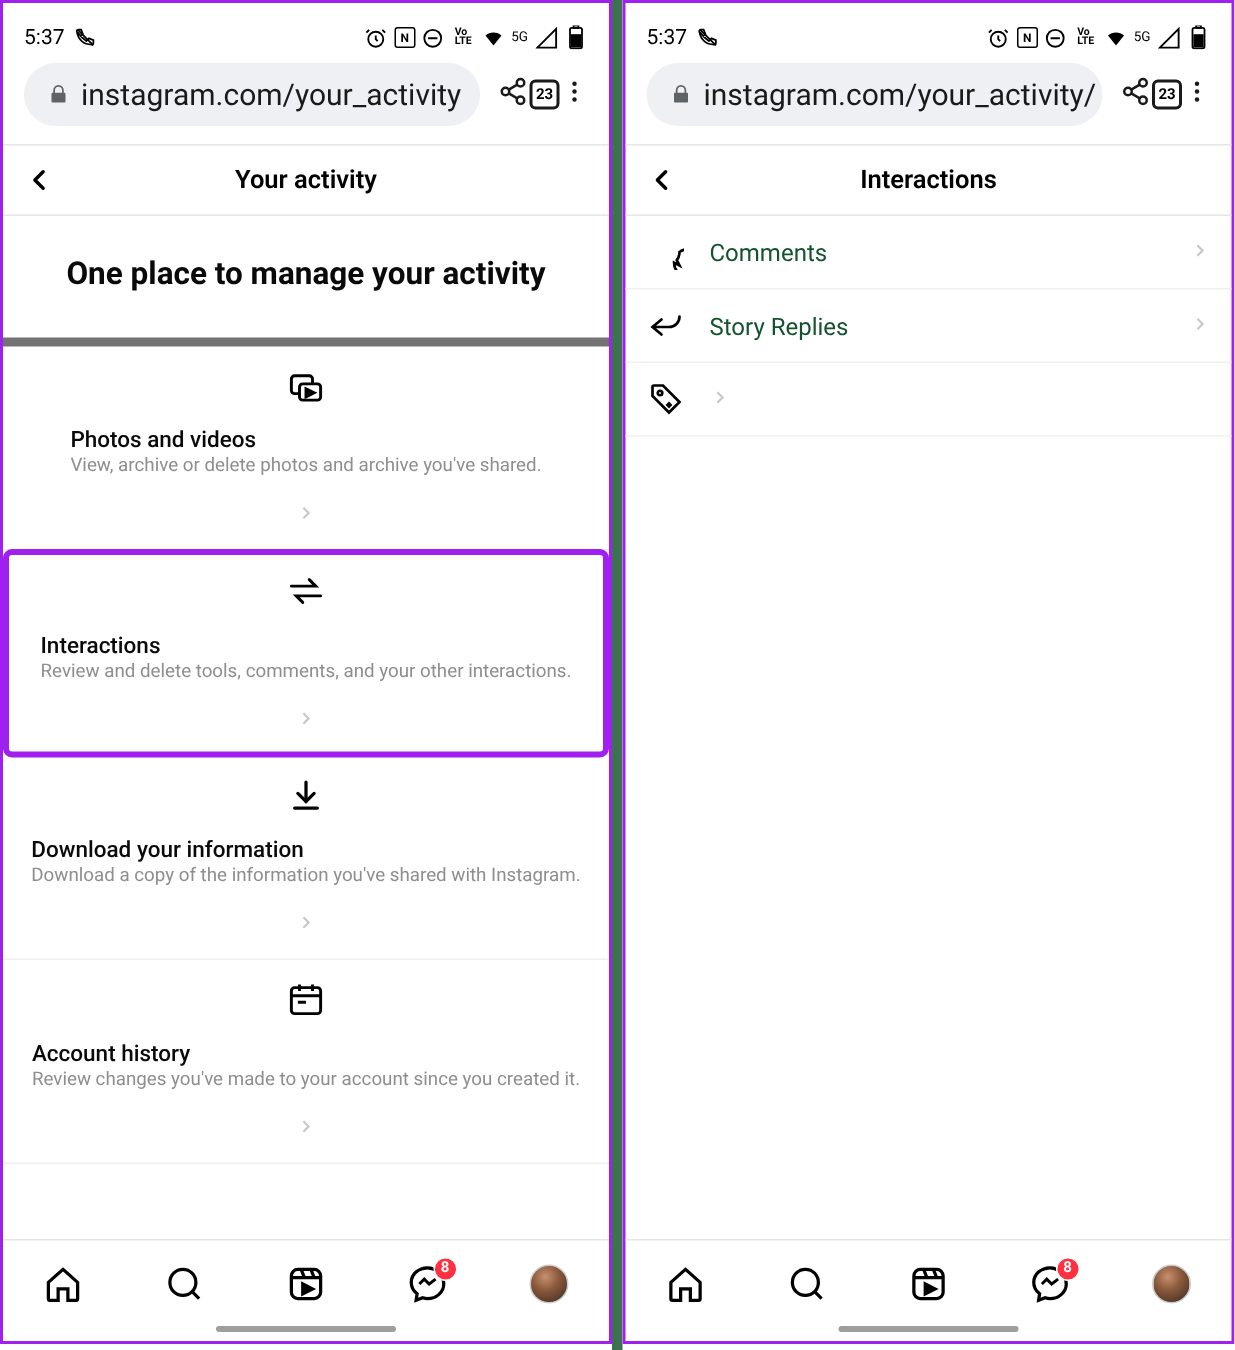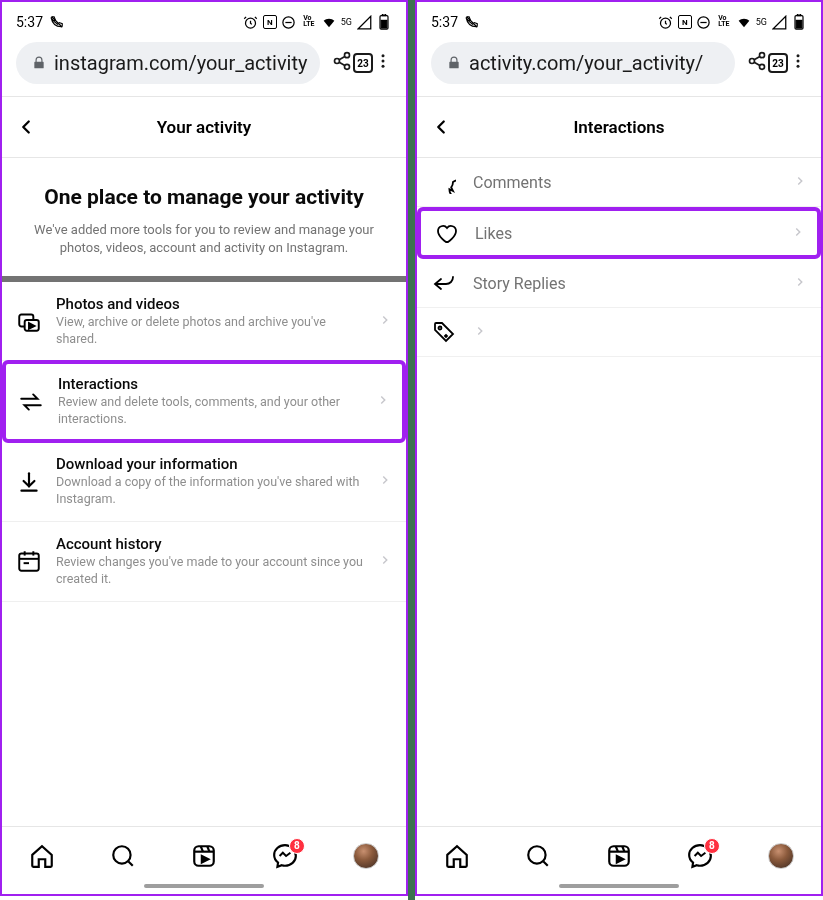--- a/index.html
+++ b/index.html
@@ -21,22 +21,22 @@
       position: relative;
     }
     .divider-bar {
       width: 7px;
       height: 900px;
       background: #3d7250;
     }
     .status-bar {
       display: flex;
       justify-content: space-between;
-      align-items: flex-end;
-      padding: 4px 14px 2px;
+      align-items: flex-start;
+      padding: 15px 14px 2px;
       font-size: 14px;
       height: 30px;
     }
     .status-left {
       display: flex;
       align-items: center;
       gap: 6px;
     }
     .status-right {
       display: flex;
@@ -84,21 +84,21 @@
       justify-content: center;
       font-size: 10px;
       font-weight: 700;
     }
     .page-header {
       display: flex;
       align-items: center;
       padding: 12px 14px;
       border-bottom: 1px solid #e6e6e6;
       position: relative;
-      height: 62px;
+      height: 48px;
     }
     .page-header-title {
       flex: 1;
       text-align: center;
       font-weight: 600;
       font-size: 17px;
     }
     .back-btn {
       position: absolute;
       left: 10px;
@@ -128,20 +128,21 @@
     .menu-list {
       flex: 1;
     }
     .menu-item {
       display: flex;
       align-items: center;
       padding: 13px 14px;
       border-bottom: 1px solid #efefef;
       gap: 14px;
       position: relative;
+      flex-direction: column;
     }
     .menu-item.highlighted {
       border: 4px solid #a020f0;
       border-radius: 6px;
       padding: 11px 12px;
       margin: -1px 0;
     }
     .menu-icon {
       width: 26px;
       height: 26px;
@@ -184,21 +185,21 @@
       width: 26px;
       height: 26px;
       flex-shrink: 0;
       display: flex;
       align-items: center;
       justify-content: center;
     }
     .interaction-label {
       flex: 1;
       font-size: 16px;
-      color: #737373;
+      color: #14532d;
     }
     .bottom-nav {
       display: flex;
       justify-content: space-around;
       align-items: center;
       padding: 10px 0 6px;
       border-top: 1px solid #e6e6e6;
       height: 54px;
     }
     .nav-icon {
@@ -324,21 +325,20 @@
     <div class="back-btn">
       <svg width="22" height="22" viewBox="0 0 24 24" fill="none" stroke="#000" stroke-width="2.5" stroke-linecap="round" stroke-linejoin="round">
           <polyline points="15 18 9 12 15 6"></polyline>
         </svg>
     </div>
     <div class="page-header-title">Your activity</div>
   </div>
 
   <div class="intro-block">
     <div class="intro-title">One place to manage your activity</div>
-    <div class="intro-sub">We've added more tools for you to review and manage your photos, videos, account and activity on Instagram.</div>
   </div>
 
   <div class="menu-list">
 
     <div class="menu-item">
       <div class="menu-icon">
         <svg width="26" height="26" viewBox="0 0 24 24" fill="none" stroke="#000" stroke-width="1.8">
             <rect x="3" y="6" width="13" height="11" rx="2"></rect>
             <rect x="8" y="11" width="13" height="10" rx="2" fill="#fff"></rect>
             <polygon points="12,14 17,16.5 12,19" fill="#000"></polygon>
@@ -488,21 +488,21 @@
           </svg>
         </span>
     </div>
   </div>
 
   <div class="url-bar">
     <div class="url-pill">
       <span><svg width="14" height="14" viewBox="0 0 24 24" fill="#5f6368">
             <path d="M6 10V7a6 6 0 1112 0v3h1a1 1 0 011 1v9a1 1 0 01-1 1H5a1 1 0 01-1-1v-9a1 1 0 011-1h1zm2 0h8V7a4 4 0 10-8 0v3z"></path>
           </svg></span>
-      <span>activity.com/your_activity/</span>
+      <span>instagram.com/your_activity/</span>
     </div>
     <div class="url-actions">
       <span><svg width="20" height="20" viewBox="0 0 24 24" fill="none" stroke="#1a1a1a" stroke-width="2">
             <circle cx="18" cy="5" r="3"></circle>
             <circle cx="6" cy="12" r="3"></circle>
             <circle cx="18" cy="19" r="3"></circle>
             <line x1="8.6" y1="10.5" x2="15.4" y2="6.5"></line>
             <line x1="8.6" y1="13.5" x2="15.4" y2="17.5"></line>
           </svg></span>
       <div class="tab-count-box">
@@ -532,31 +532,20 @@
         <svg width="24" height="24" viewBox="0 0 24 24" fill="none" stroke="#000" stroke-width="1.8">
             <path d="M21 12a9 9 0 11-3.6 7.2L21 21l-1.8-3.6A8.96 8.96 0 0021 12z"></path>
           </svg>
       </div>
       <div class="interaction-label">Comments</div>
       <span class="menu-chevron"><svg width="14" height="14" viewBox="0 0 24 24" fill="none" stroke="currentColor" stroke-width="2.5">
             <polyline points="9 18 15 12 9 6"></polyline>
           </svg></span>
     </div>
 
-    <div class="interaction-item highlighted">
-      <div class="interaction-icon">
-        <svg width="24" height="24" viewBox="0 0 24 24" fill="none" stroke="#000" stroke-width="1.8">
-            <path d="M12 21s-8-5.3-8-11a5 5 0 019-3 5 5 0 019 3c0 5.7-8 11-8 11h-2z"></path>
-          </svg>
-      </div>
-      <div class="interaction-label">Likes</div>
-      <span class="menu-chevron"><svg width="14" height="14" viewBox="0 0 24 24" fill="none" stroke="currentColor" stroke-width="2.5">
-            <polyline points="9 18 15 12 9 6"></polyline>
-          </svg></span>
-    </div>
 
     <div class="interaction-item">
       <div class="interaction-icon">
         <svg width="24" height="24" viewBox="0 0 24 24" fill="none" stroke="#000" stroke-width="1.8" stroke-linecap="round">
             <path d="M9 8L3 13l6 5M3 13h11c4 0 7-3 7-7"></path>
           </svg>
       </div>
       <div class="interaction-label">Story Replies</div>
       <span class="menu-chevron"><svg width="14" height="14" viewBox="0 0 24 24" fill="none" stroke="currentColor" stroke-width="2.5">
             <polyline points="9 18 15 12 9 6"></polyline>

